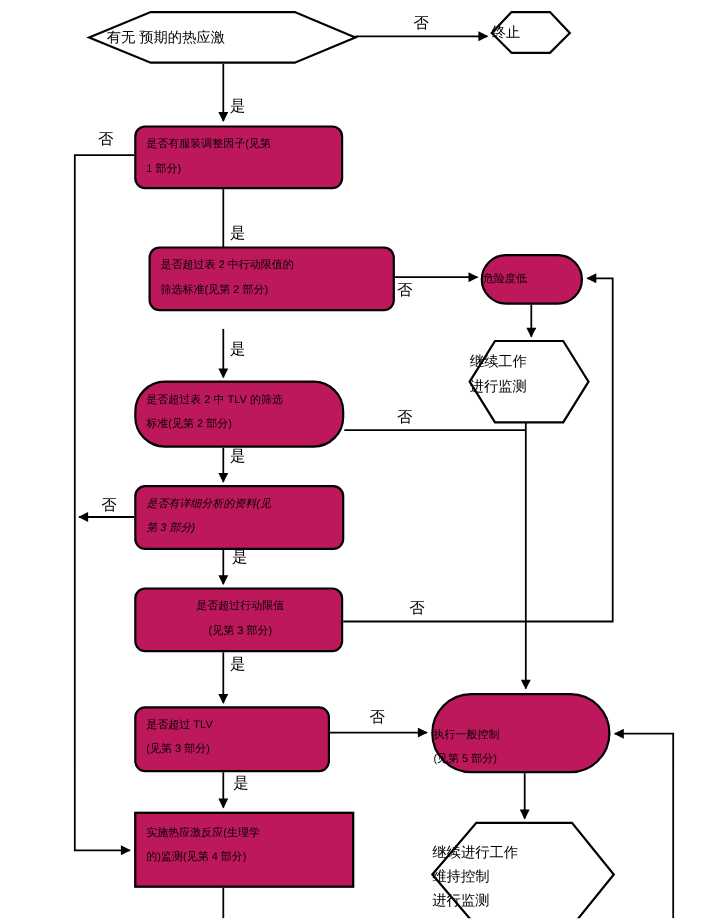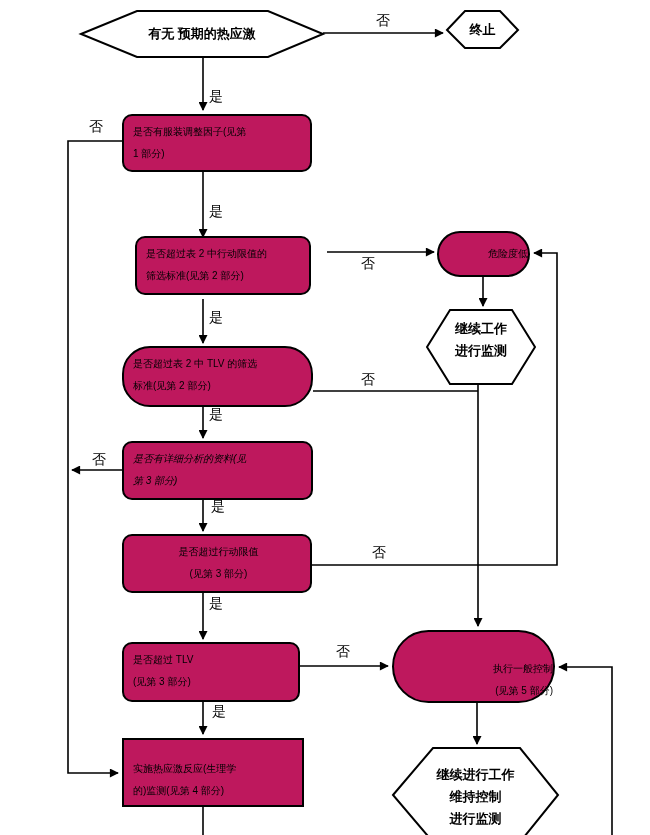--- a/index.html
+++ b/index.html
@@ -10,24 +10,24 @@
   }
   #wires{position:absolute;left:0;top:0;width:650px;height:835px;}
   .node{
     position:absolute;box-sizing:border-box;border:2px solid #000;background:#be185d;
     font-size:10px;line-height:22px;
   }
   .rounded{border-radius:10px;}
   .pill1{border-radius:23px;}
   .pill2{border-radius:37px;}
   .pad{padding:5px 6px 0 9px;}
-  .center{text-align:right;}
+  .center{text-align:left;}
   .line{white-space:nowrap;}
   .hex-label{
-    position:absolute;font-size:13px;line-height:22px;text-align:center;font-weight:bold;
+    position:absolute;font-size:13px;line-height:22px;
   }
   .edge-label{
     position:absolute;font-size:14px;line-height:14px;white-space:nowrap;
   }
 </style>
 </head>
 <body>
 
 <div id="stage">
 
@@ -83,21 +83,21 @@
     <div class="line">继续进行工作</div>
     <div class="line">维持控制</div>
     <div class="line">进行监测</div>
   </div>
 
   <div class="node rounded pad" style="left:122px;top:114px;width:190px;height:58px;">
     <div class="line">是否有服装调整因子(见第</div>
     <div class="line">1 部分)</div>
   </div>
 
-  <div class="node rounded pad" style="left:135px;top:236px;width:176px;height:59px;">
+  <div class="node rounded pad" style="left:135px;top:224px;width:224px;height:59px;">
     <div class="line">是否超过表 2 中行动限值的</div>
     <div class="line">筛选标准(见第 2 部分)</div>
   </div>
 
   <div class="node pill1 center" style="left:437px;top:231px;width:93px;height:46px;line-height:42px;">
     <span>危险度低</span>
   </div>
 
   <div class="node rounded pad" style="left:122px;top:346px;width:191px;height:61px;border-radius:28px;">
     <div class="line">是否超过表 2 中 TLV 的筛选</div>
@@ -117,21 +117,21 @@
   <div class="node rounded pad" style="left:122px;top:642px;width:178px;height:60px;">
     <div class="line">是否超过 TLV</div>
     <div class="line">(见第 3 部分)</div>
   </div>
 
   <div class="node pill2 center" style="left:392px;top:630px;width:163px;height:73px;padding-top:26px;">
     <div class="line">执行一般控制</div>
     <div class="line">(见第 5 部分)</div>
   </div>
 
-  <div class="node pad" style="left:122px;top:738px;width:182px;height:69px;padding-top:18px;">
+  <div class="node pad" style="left:122px;top:738px;width:200px;height:69px;padding-top:7px;">
     <div class="line">实施热应激反应(生理学</div>
     <div class="line">的)监测(见第 4 部分)</div>
   </div>
 
   <span class="edge-label" style="left:376px;top:13px;">否</span>
   <span class="edge-label" style="left:209px;top:89px;">是</span>
   <span class="edge-label" style="left:89px;top:119px;">否</span>
   <span class="edge-label" style="left:209px;top:204px;">是</span>
   <span class="edge-label" style="left:361px;top:256px;">否</span>
   <span class="edge-label" style="left:209px;top:310px;">是</span>

